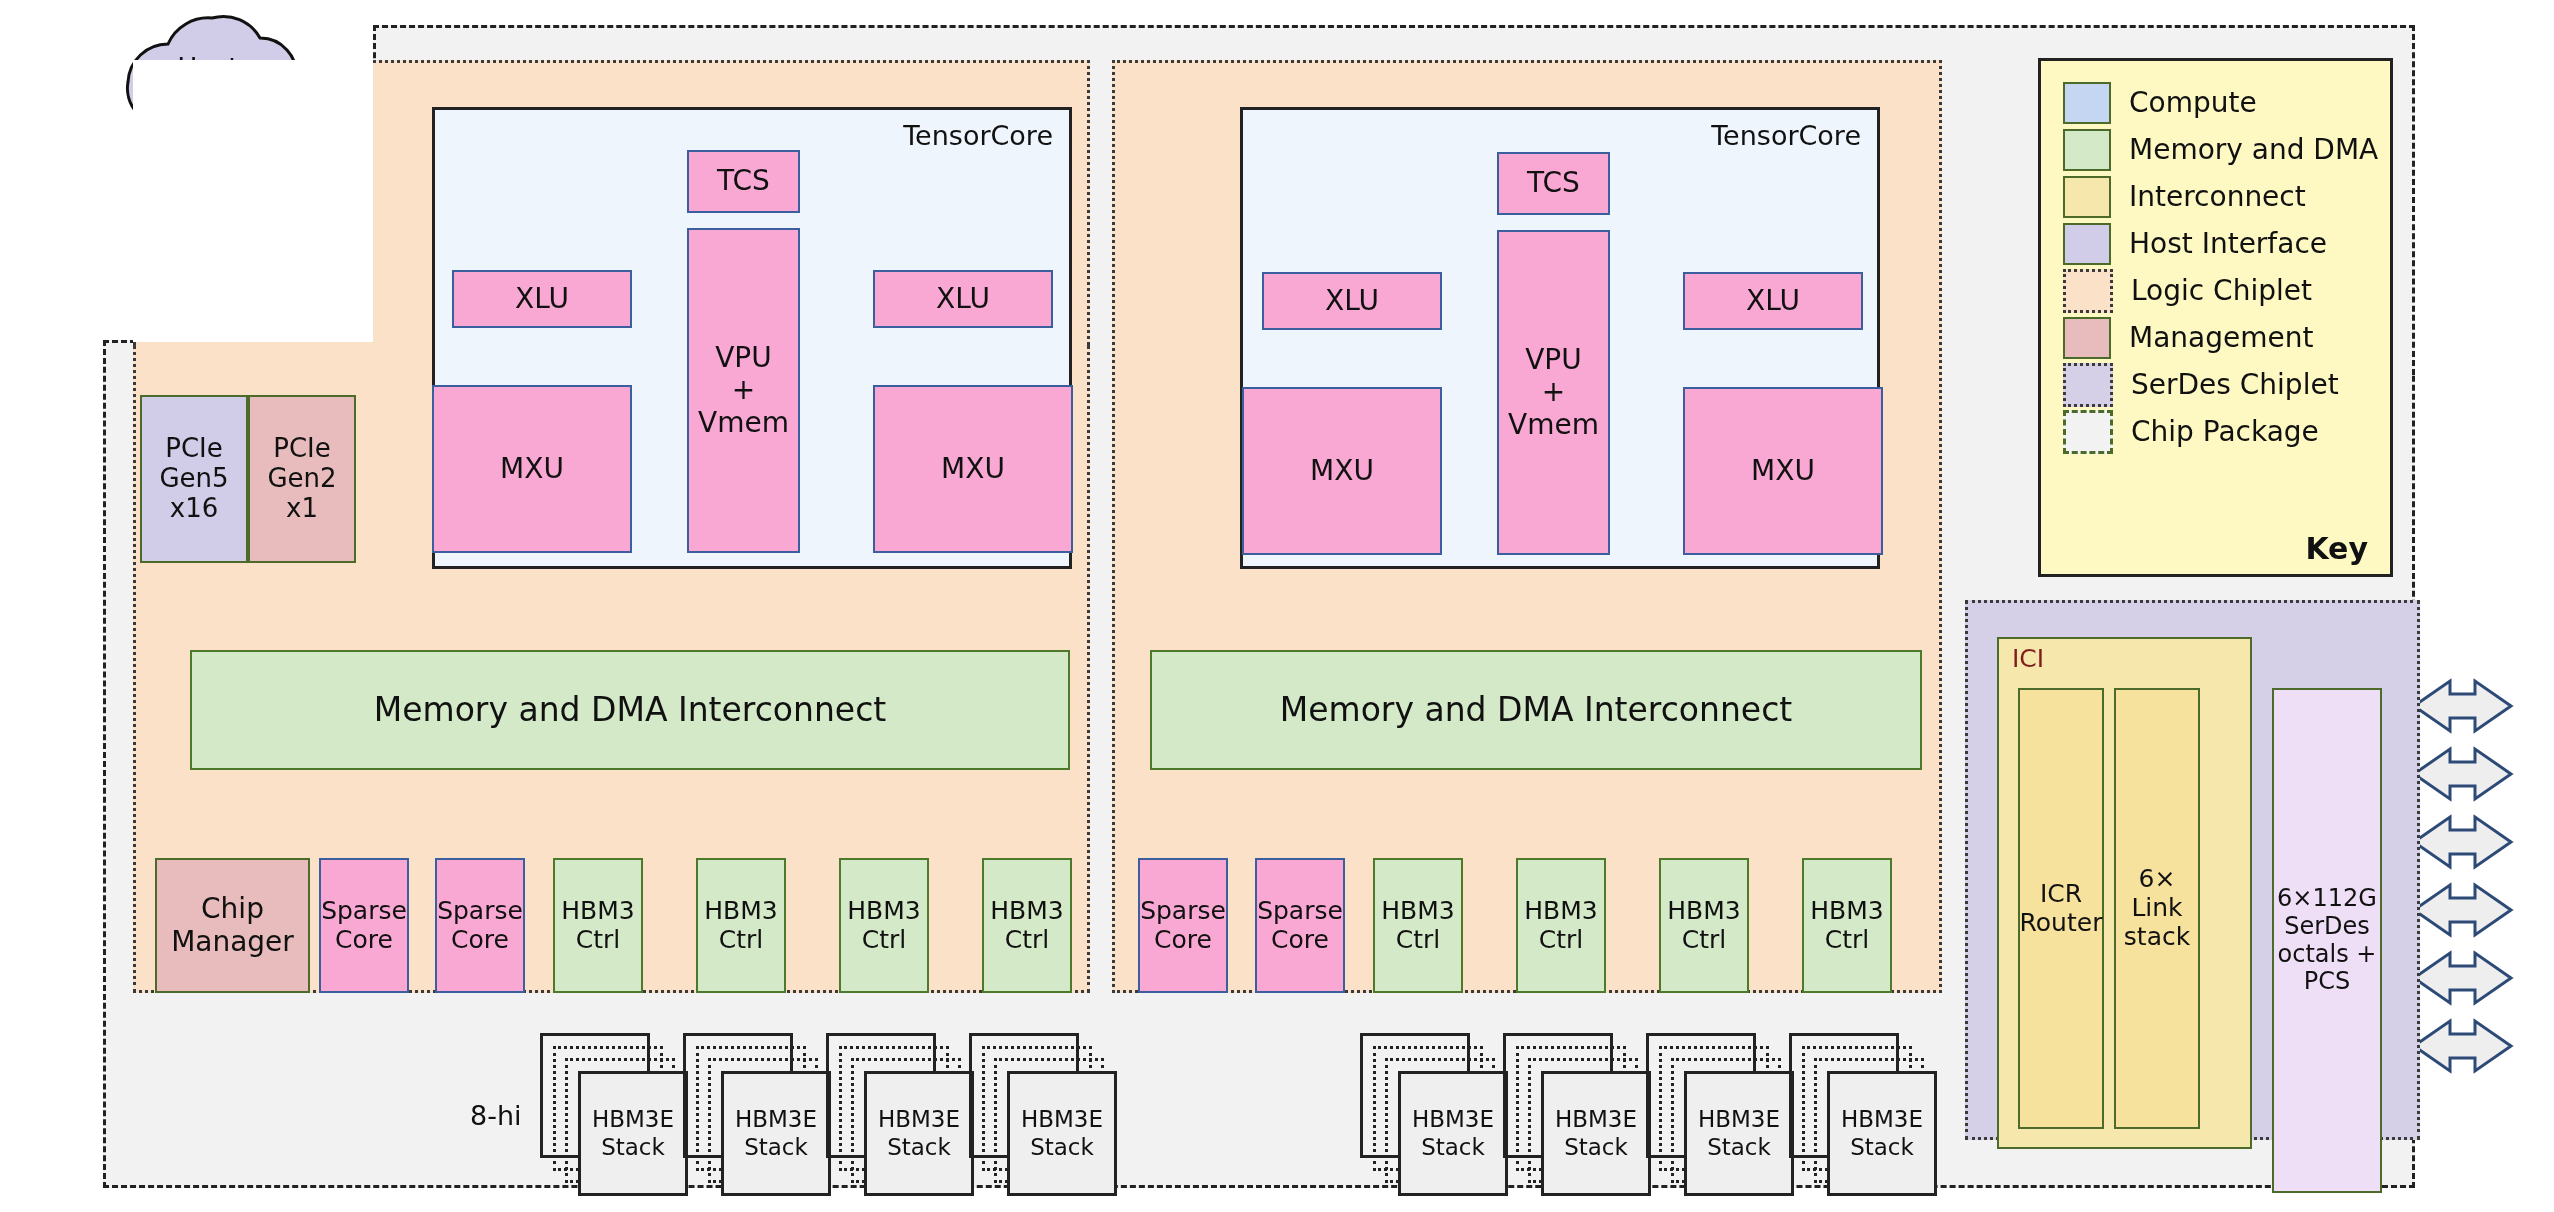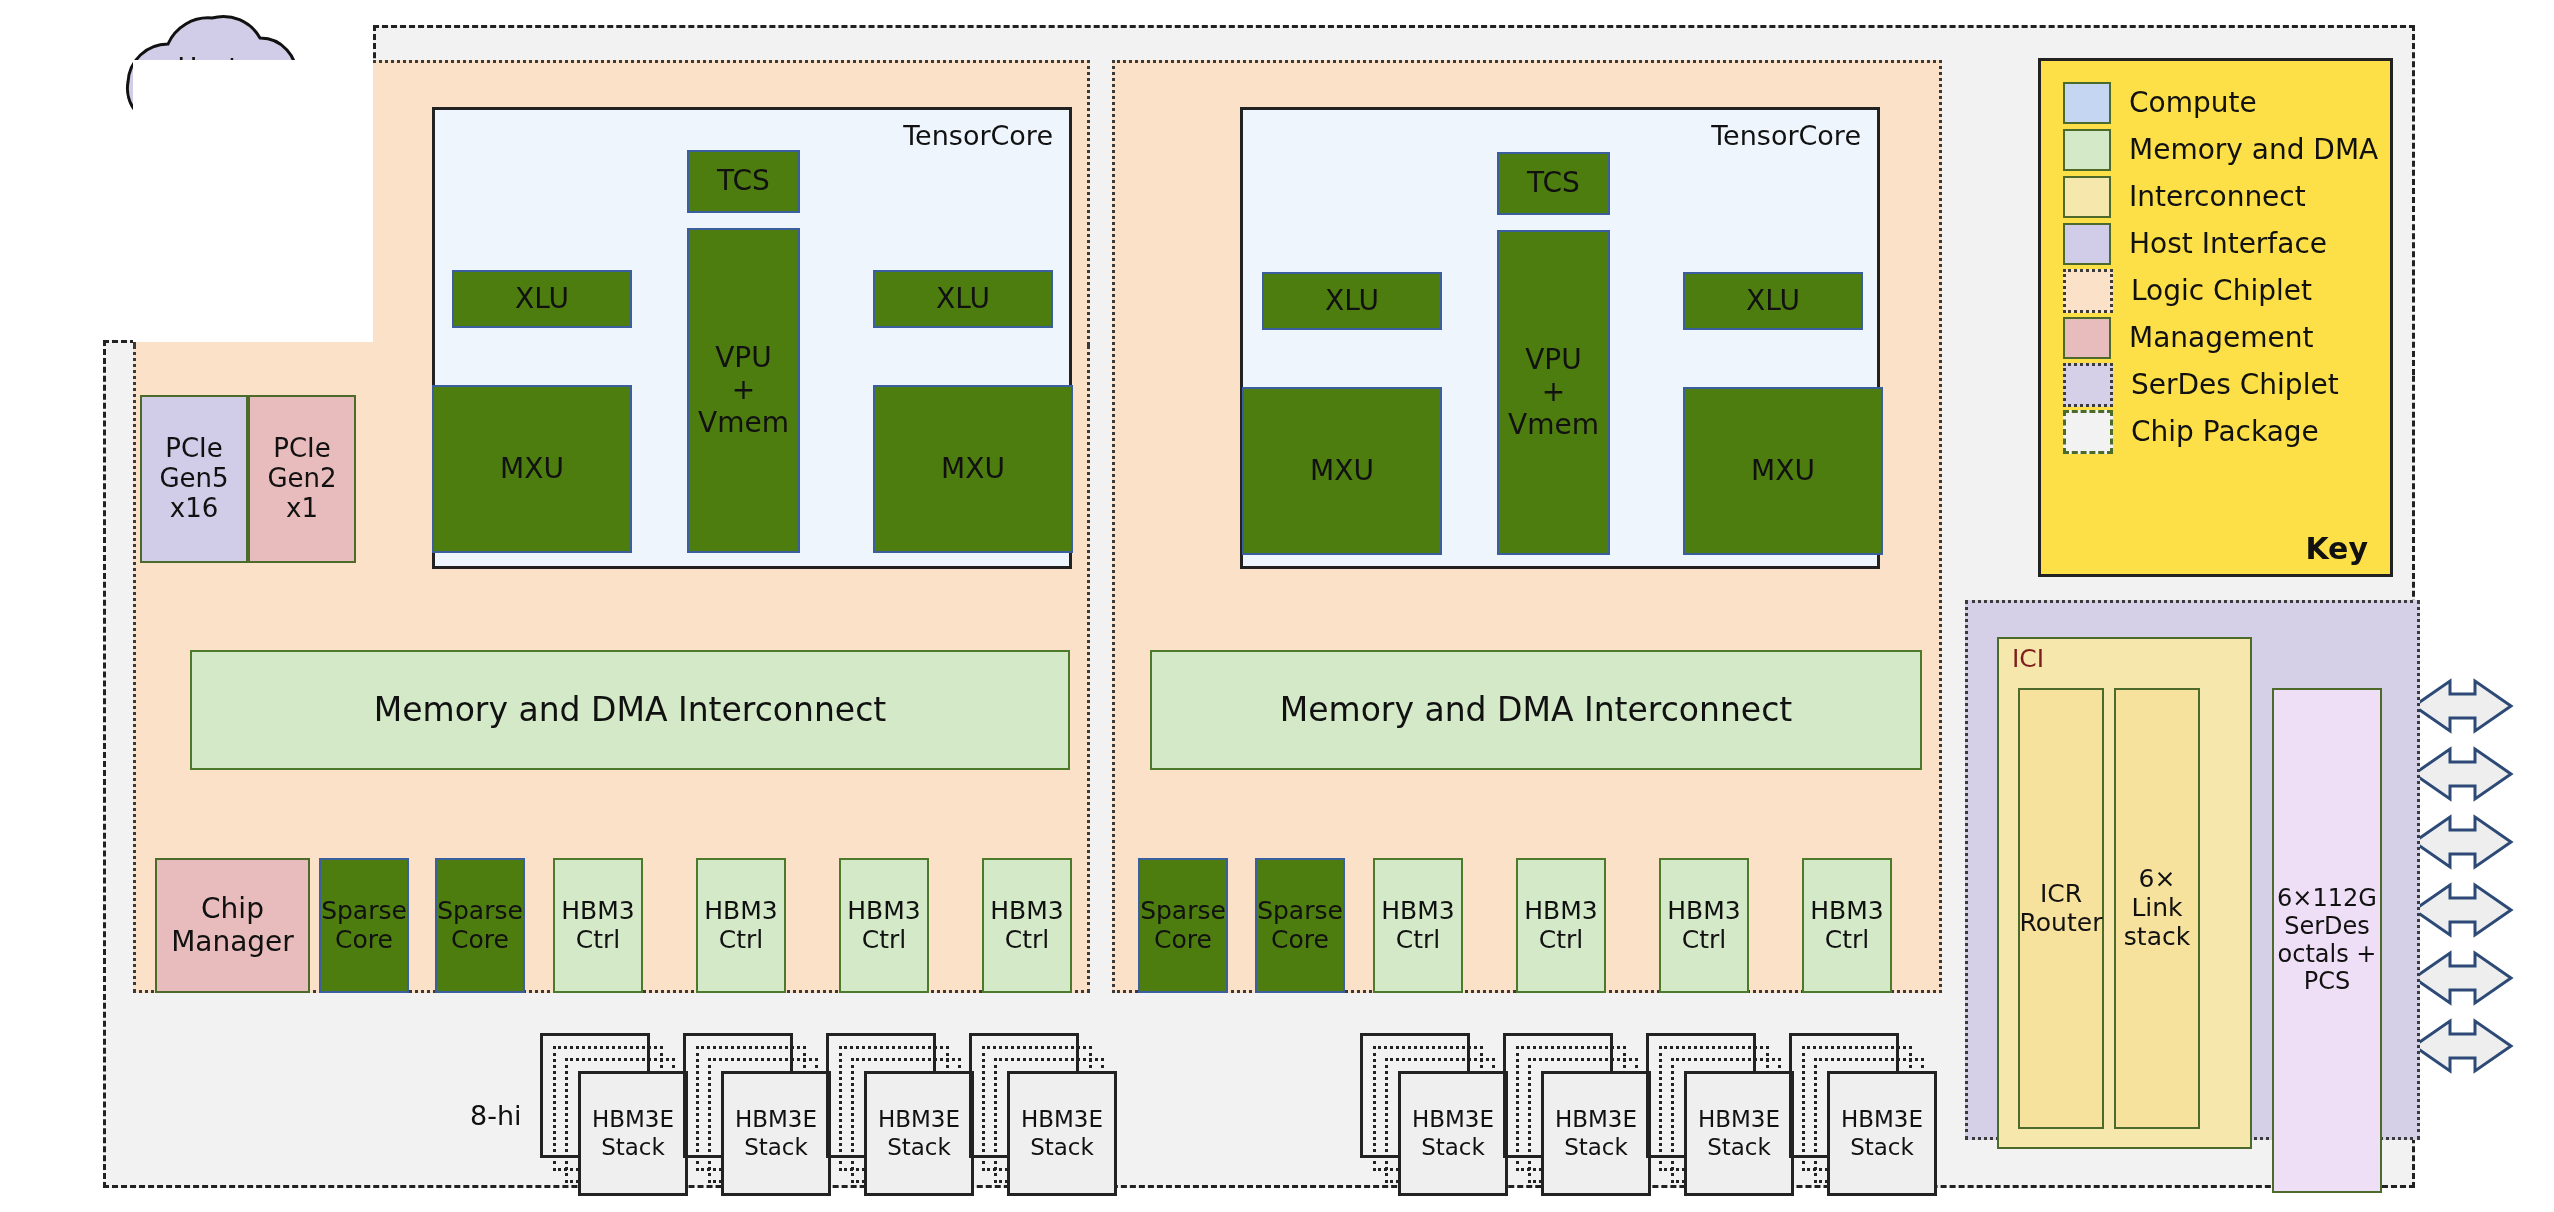--- a/index.html
+++ b/index.html
@@ -11,38 +11,38 @@
   
   .chip-package{border:3px dashed #222;background:#f2f2f2;}
   .chip-package::before{content:"";position:absolute;left:-3px;top:-3px;right:-3px;bottom:-3px;
      border:3px dashed #222;border-radius:1px;pointer-events:none;display:none;}
   .logic-chiplet{border:3px dotted #3a3a3a;background:#fae1c8;}
   .serdes-chiplet{border:3px dotted #3a3a3a;background:#d5cfe8;}
 
   
   .blk{border:2px solid #4c6b2a;display:flex;align-items:center;justify-content:center;
        text-align:center;line-height:1.15;color:#111;}
-  .compute{background:#4d7c0f;border-color:#3b5f9e;}
+  .compute{background:#f9a8d4;border-color:#3b5f9e;}
   .memdma{background:#d4e9c8;border-color:#4c7a2a;}
   .intercon{background:#f6e7ac;border-color:#4c6b2a;}
   .hostif{background:#d1cce7;border-color:#4c6b2a;}
   .mgmt{background:#e8bcbc;border-color:#4c6b2a;}
   .serdesbox{background:#efdff6;border-color:#4c6b2a;}
 
   .tensorcore{background:#eef5fd;border:3px solid #222;}
   .tc-label{position:absolute;right:16px;top:10px;font-size:27px;color:#111;}
   .ici-label{position:absolute;left:13px;top:6px;font-size:25px;color:#7f1d1d;}
 
   .stackbox{background:#efefef;border:3px solid #222;display:flex;align-items:center;
      justify-content:center;text-align:center;line-height:1.2;font-size:23px;color:#111;}
   .stackghost{border:3px solid #222;background:transparent;}
   .stackghost.d{border-style:dotted;}
 
   
-  .key{background:#fde047;border:3px solid #222;}
+  .key{background:#fef9c3;border:3px solid #222;}
   .key-row{display:flex;align-items:center;height:47px;}
   .key-sw{width:44px;height:38px;border:2px solid #4c6b2a;margin-right:18px;flex:0 0 auto;}
   .key-lb{font-size:28px;color:#111;white-space:nowrap;}
   .key-title{position:absolute;right:22px;bottom:8px;font-size:30px;font-weight:bold;color:#111;}
 
   svg{position:absolute;left:0;top:0;overflow:visible;}
   .label-plain{position:absolute;font-size:27px;color:#111;}
 </style>
 </head>
 <body>

